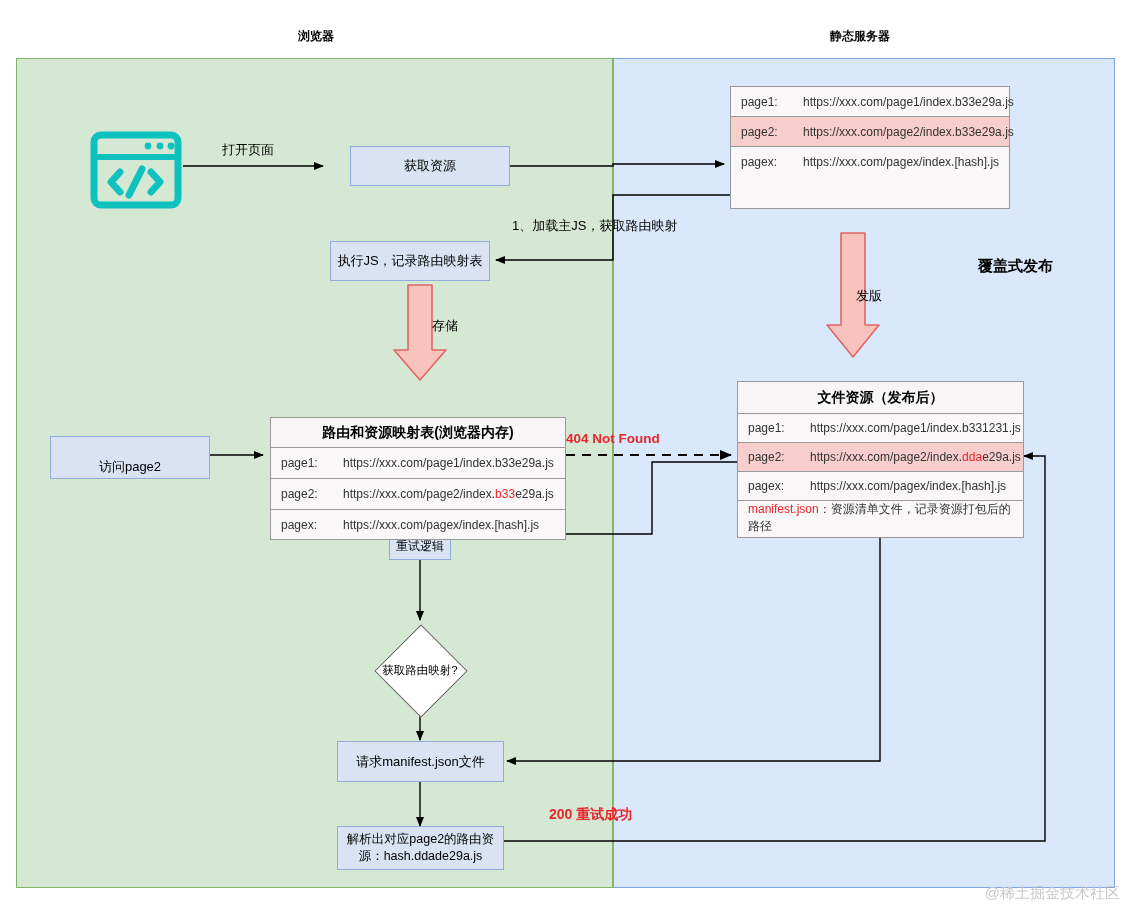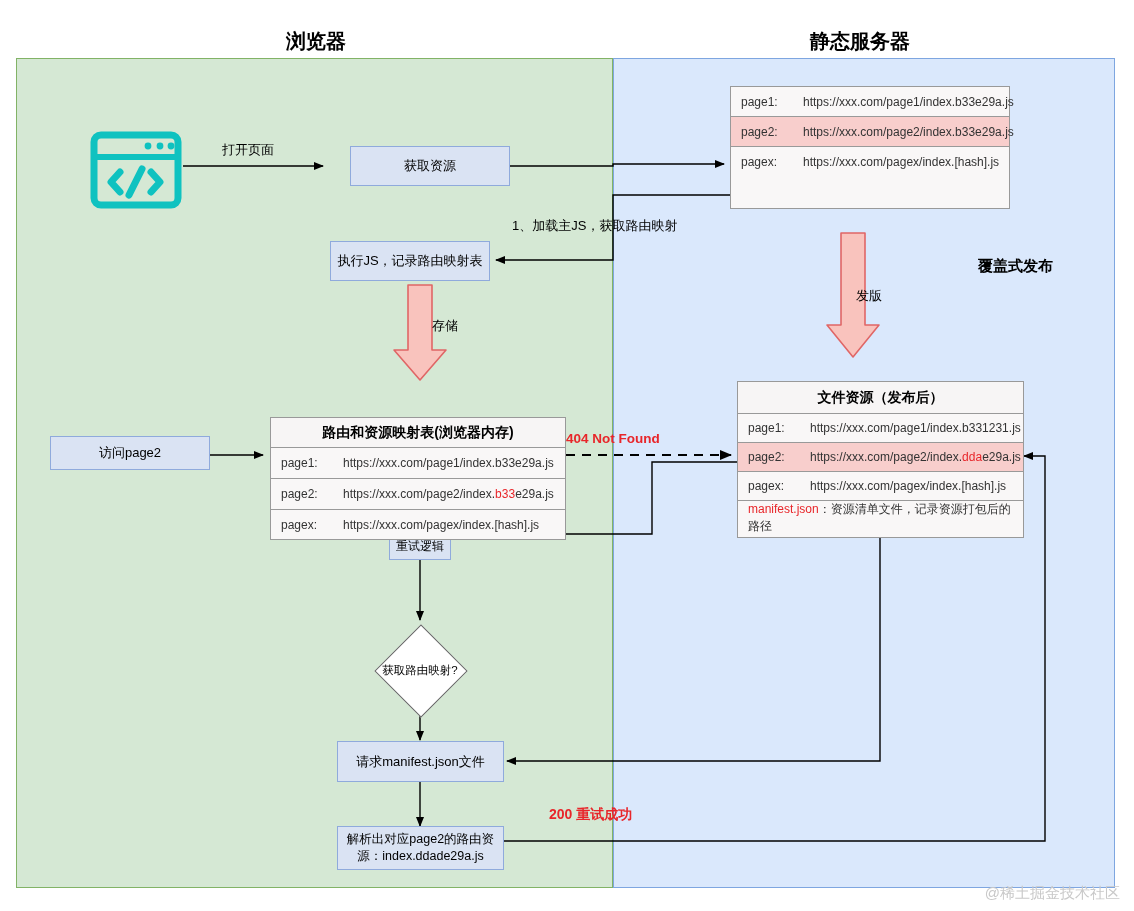--- a/index.html
+++ b/index.html
@@ -3,21 +3,21 @@
 <meta charset="utf-8">
 <style>
   html,body{margin:0;padding:0;background:#ffffff;}
   body{font-family:"Liberation Sans","DejaVu Sans",sans-serif;}
   #canvas{position:relative;width:1134px;height:911px;background:#fff;overflow:hidden;}
 
   .panel{position:absolute;box-sizing:border-box;}
   #browser-panel{left:16px;top:58px;width:597px;height:830px;background:#d5e8d4;border:1px solid #82b366;}
   #server-panel{left:613px;top:58px;width:502px;height:830px;background:#dae8fc;border:1px solid #7ea6e0;}
 
-  .panel-title{position:absolute;font-weight:bold;font-size:20px;color:#000;text-align:center;}
+  .panel-title{position:absolute;font-weight:bold;font-size:12px;color:#000;text-align:center;}
   #browser-title{left:196px;top:28px;width:240px;}
   #server-title{left:740px;top:28px;width:240px;}
 
   .label{position:absolute;font-size:13px;color:#000;white-space:nowrap;}
   .label-bold{font-weight:bold;}
   .label-red{color:#e8262a;font-weight:bold;font-size:13.5px;}
 
   
   .pbox{position:absolute;box-sizing:border-box;background:#dae3f3;border:1px solid #8faadc;
         display:flex;align-items:center;justify-content:center;text-align:center;
@@ -125,42 +125,42 @@
   <div class="label label-red" style="left:549px;top:806px;font-size:14px;">200 重试成功</div>
 
   <div class="pbox" style="left:330px;top:146px;width:160px;height:40px;margin-left:20px;">
     <span>获取资源</span>
   </div>
 
   <div class="pbox" style="left:330px;top:241px;width:160px;height:40px;">
     <span>执行JS，记录路由映射表</span>
   </div>
 
-  <div class="pbox" style="left:50px;top:436px;width:160px;height:34px;">
+  <div class="pbox" style="left:50px;top:436px;width:160px;height:43px;align-items:flex-end;">
     <span>访问page2</span>
   </div>
 
   <div class="pbox rounded" style="left:389px;top:516px;width:62px;height:44px;white-space:pre-line;font-size:12px;">
     <span>失败
 重试逻辑</span>
   </div>
 
   <div id="decision">
     <div class="dm"></div>
     <div class="dtxt">
         <span>获取路由映射?</span>
       </div>
   </div>
 
   <div class="pbox" style="left:337px;top:741px;width:167px;height:41px;">
     <span>请求manifest.json文件</span>
   </div>
 
   <div class="pbox" style="left:337px;top:826px;width:167px;height:44px;font-size:12.5px;">
-    <span>解析出对应page2的路由资源：index.ddade29a.js</span>
+    <span>解析出对应page2的路由资源：hash.ddade29a.js</span>
   </div>
 
   <div class="tbl" style="left:270px;top:381px;width:296px;height:123px;margin-top:36px;">
     <div class="trow thead" style="height:30px;">路由和资源映射表(浏览器内存)</div>
     <div class="trow" style="height:31px;">
       <span class="key">page1:</span>
       <span class="val">https://xxx.com/page1/index.b33e29a.js</span>
     </div>
     <div class="trow" style="height:31px;">
       <span class="key">page2:</span>

